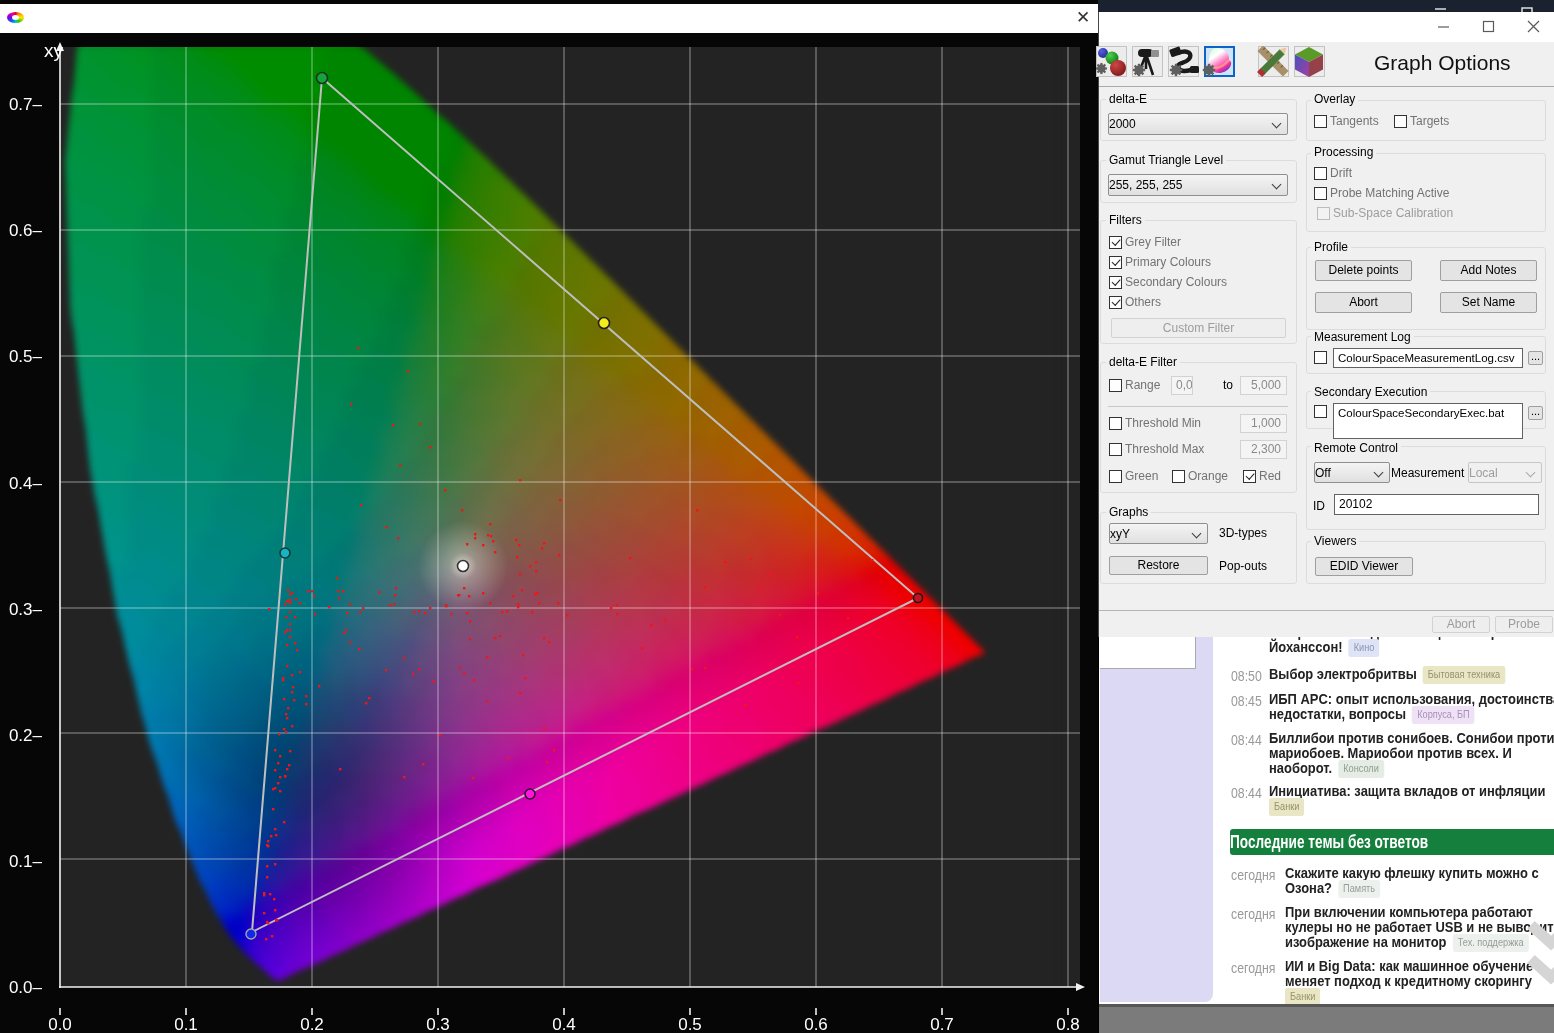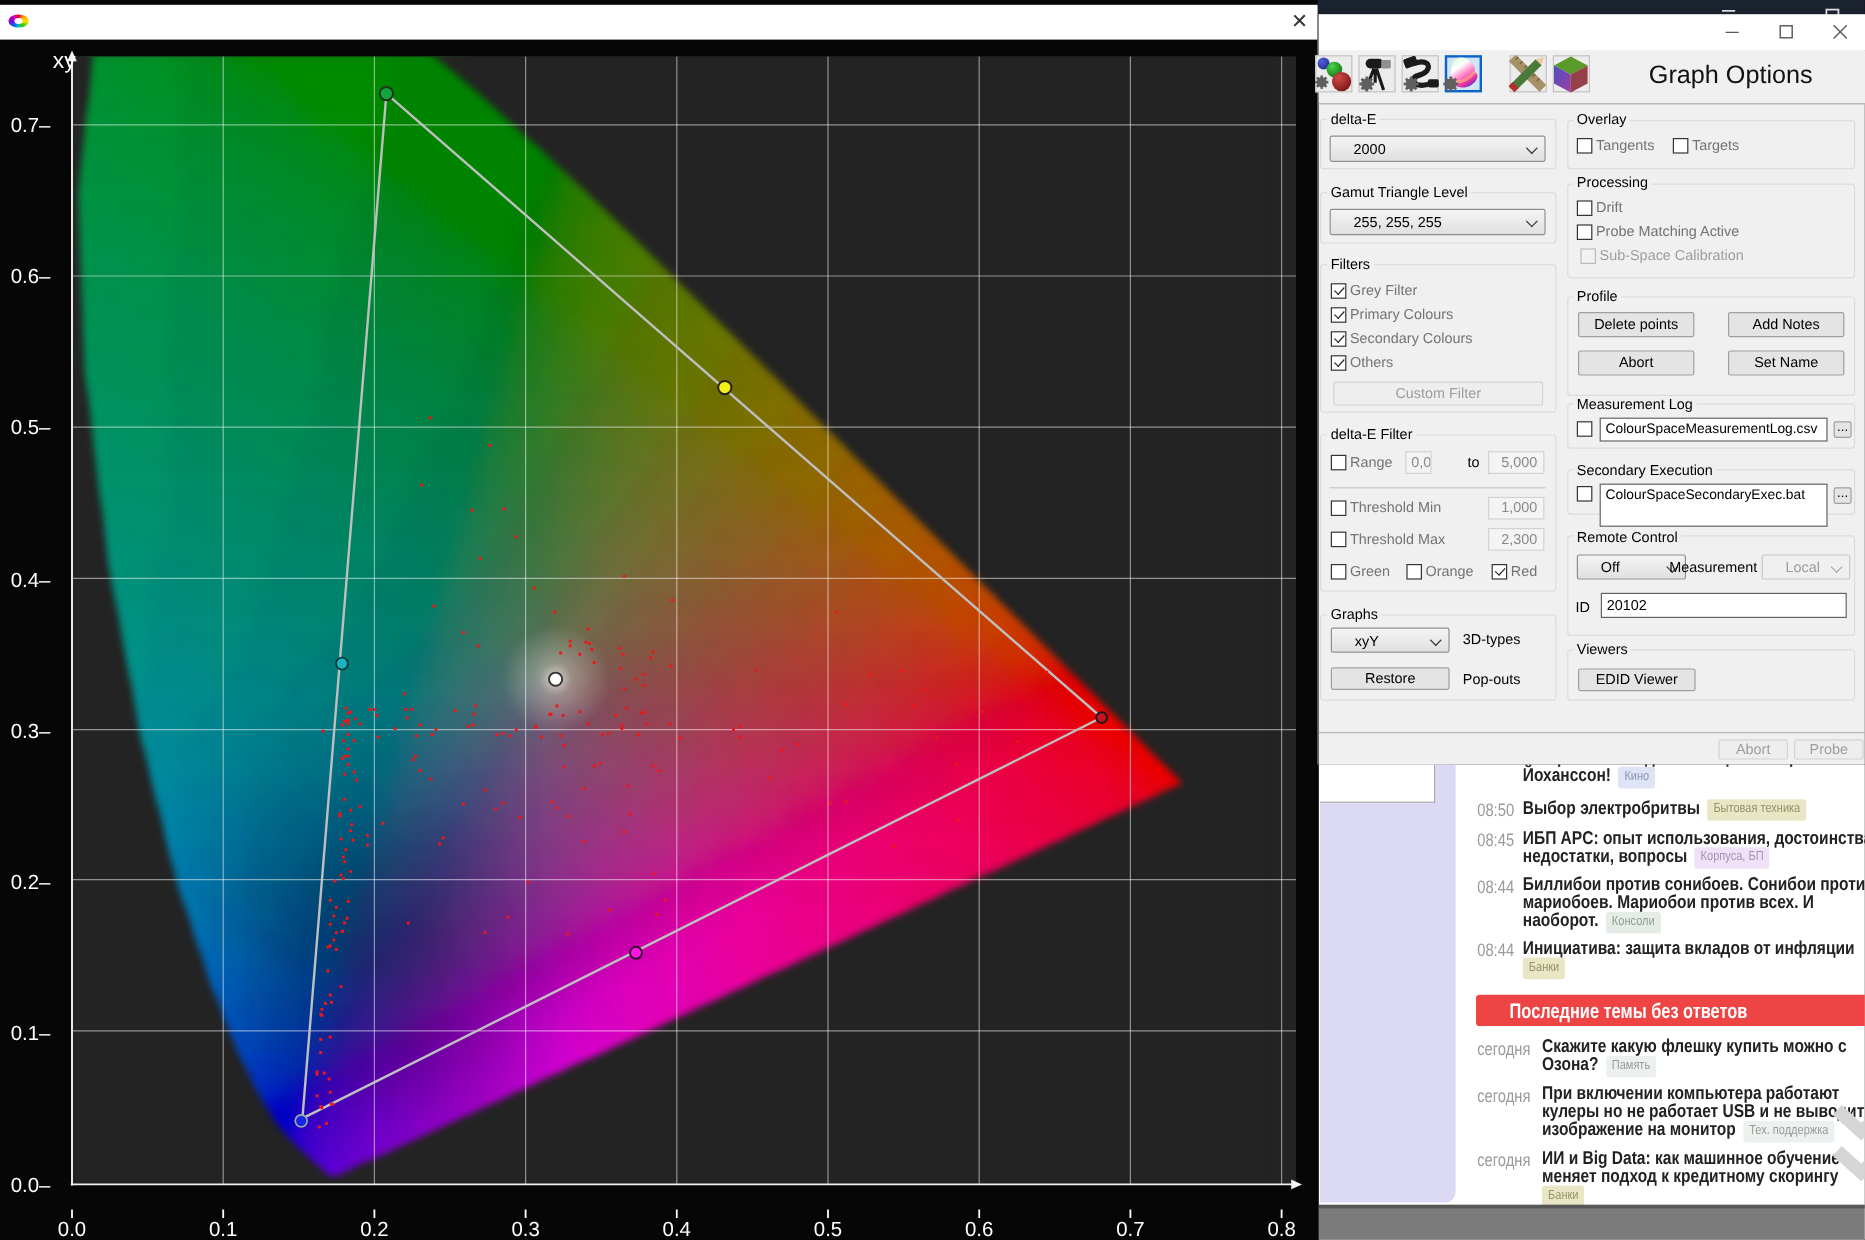--- a/index.html
+++ b/index.html
@@ -21,21 +21,21 @@
 #toolbar{position:absolute;left:0;top:30px;width:456px;height:45px;background:#f0f0f0;border-bottom:1px solid #ababab}
 .ticon{position:absolute;top:34px;width:31px;height:31px;border:1px solid #c3c3c3;background:#ececec}
 #gtitle{position:absolute;left:275px;top:39px;font-size:21px;color:#111;white-space:nowrap}
 .grp{position:absolute;border:1px solid #dcdcdc;border-radius:3px}
 .glab{position:absolute;font-size:12px;color:#000;background:#f0f0f0;padding:0 3px;white-space:nowrap}
 .cb{position:absolute;width:13px;height:13px;background:#fff;border:1px solid #333}
 .cb.dis{border-color:#bbb;background:#f2f2f2}
 .cb.chk:after{content:"";position:absolute;left:2px;top:1.5px;width:6.5px;height:3.5px;border-left:1.6px solid #222;border-bottom:1.6px solid #222;transform:rotate(-48deg)}
 .cblab{position:absolute;font-size:12px;color:#737373;white-space:nowrap}
 .cblab.dis{color:#9d9d9d}
-.dd{position:absolute;background:linear-gradient(#f4f4f4,#e0e0e0);border:1px solid #8f8f8f;font-size:12px;color:#000;line-height:20px;padding-left:19px;border-radius:2px}
+.dd{position:absolute;background:linear-gradient(#f4f4f4,#e0e0e0);border:1px solid #8f8f8f;font-size:12px;color:#000;line-height:20px;padding-left:0;border-radius:2px}
 .dd:after{content:"";position:absolute;right:7px;top:6px;width:6px;height:6px;border-right:1.4px solid #3c3c3c;border-bottom:1.4px solid #3c3c3c;transform:rotate(45deg)}
 .dd.dis{background:#f0f0f0;color:#9d9d9d;border-color:#c6c6c6}
 .dd.dis:after{border-color:#aaa}
 .btn{position:absolute;background:#e4e4e4;border:1px solid #9f9f9f;font-size:12px;color:#000;text-align:center;border-radius:2px}
 .btn.dis{background:#eee;border-color:#d2d2d2;color:#9d9d9d}
 .tf{position:absolute;background:#fff;border:1px solid #616161;font-size:12px;color:#000;padding-left:4px;white-space:nowrap;overflow:hidden}
 .tf.num{text-align:right;padding-right:5px;color:#8a8a8a;background:#f4f4f4;border-color:#d2d2d2}
 .lbl{position:absolute;font-size:12px;color:#000;white-space:nowrap}
 .sep{position:absolute;height:1px;background:#c8c8c8}
 
@@ -45,21 +45,21 @@
 #footer{position:absolute;left:0;top:367px;width:455px;height:29px;background:#7b7b7b;border-top:3px solid #575757}
 .ntime{position:absolute;left:132px;color:#9a9a9a;font-size:15px;transform:scaleX(0.82);transform-origin:0 0;white-space:nowrap}
 .ntxt{position:absolute;left:170px;color:#222;font-size:15.5px;font-weight:bold;line-height:15px;white-space:nowrap;transform:scaleX(0.835);transform-origin:0 0}
 .tag{display:inline-block;font-weight:normal;font-size:11px;letter-spacing:0;border-radius:3px;padding:1px 6px 2px;position:relative;top:-1px;margin-left:3px}
 .tag.kino{background:#dee3f5;color:#8b96b5}
 .tag.byt{background:#e9e6c5;color:#97926a}
 .tag.korp{background:#efe2f7;color:#a790b5}
 .tag.kons{background:#e5ece5;color:#909f90}
 .tag.bank{background:#e9e6c5;color:#97926a}
 .tag.gray{background:#edf1ed;color:#9a9a9a}
-#purphdr{position:absolute;left:131px;top:192px;width:325px;height:26px;background:#ef4444;border-radius:3px 0 0 3px;color:#fff;font-size:17.5px;font-weight:bold;line-height:26px;padding-left:28px}
+#purphdr{position:absolute;left:131px;top:192px;width:325px;height:26px;background:#15803d;border-radius:3px 0 0 3px;color:#fff;font-size:17.5px;font-weight:bold;line-height:26px;padding-left:0}
 #purphdr span{display:inline-block;transform:scaleX(0.78);transform-origin:0 0;white-space:nowrap}
 
 </style></head>
 <body>
 <div id="strip-l"></div>
 <div id="strip-r"></div>
 <svg class="abs" style="left:1098px;top:0" width="456" height="12">
     <g stroke="#ddd" stroke-width="1.5" fill="none">
       <line x1="337" y1="9" x2="348" y2="9"></line>
       <rect x="424" y="8" width="10" height="10"></rect>
@@ -2946,21 +2946,21 @@
 <div class="cb" style="left:215px;top:339px"></div>
 <div class="tf" style="left:234px;top:336px;width:190px;height:20px;line-height:18px;font-size:11.5px">ColourSpaceMeasurementLog.csv</div>
 <div class="btn" style="left:429px;top:339px;width:15px;height:14px;line-height:9px;font-size:11px">...</div>
 <div class="grp" style="left:207px;top:379px;width:240px;height:38px"></div>
 <div class="glab" style="left:212px;top:373px">Secondary Execution</div>
 <div class="cb" style="left:215px;top:393px"></div>
 <div class="tf" style="left:234px;top:391px;width:190px;height:36px;line-height:18px;font-size:11.5px">ColourSpaceSecondaryExec.bat</div>
 <div class="btn" style="left:429px;top:394px;width:15px;height:14px;line-height:9px;font-size:11px">...</div>
 <div class="grp" style="left:207px;top:434px;width:240px;height:84px"></div>
 <div class="glab" style="left:212px;top:429px">Remote Control</div>
-<div class="dd" style="left:215px;top:450px;width:91px;height:21px">Off</div>
+<div class="dd" style="left:215px;top:450px;width:76px;height:21px">Off</div>
 <div class="lbl" style="left:292px;top:454px">Measurement</div>
 <div class="dd dis" style="left:369px;top:450px;width:74px;height:21px">Local</div>
 <div class="lbl" style="left:214px;top:487px">ID</div>
 <div class="tf" style="left:235px;top:482px;width:205px;height:21px;line-height:19px">20102</div>
 <div class="grp" style="left:207px;top:529px;width:240px;height:43px"></div>
 <div class="glab" style="left:212px;top:522px">Viewers</div>
 <div class="btn" style="left:216px;top:545px;width:98px;height:19px;line-height:17px">EDID Viewer</div>
 <div class="sep" style="left:0;top:598px;width:456px;background:#b5b5b5"></div>
 <div class="btn dis" style="left:333px;top:604px;width:58px;height:17px;line-height:15px">Abort</div>
 <div class="btn dis" style="left:396px;top:604px;width:58px;height:17px;line-height:15px">Probe</div>

